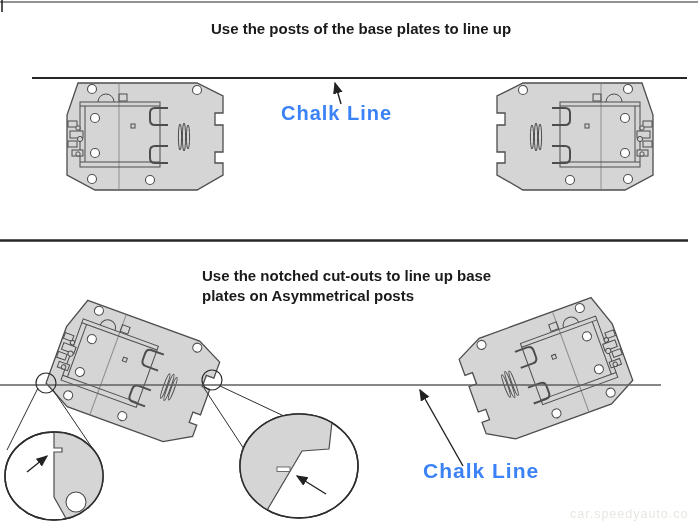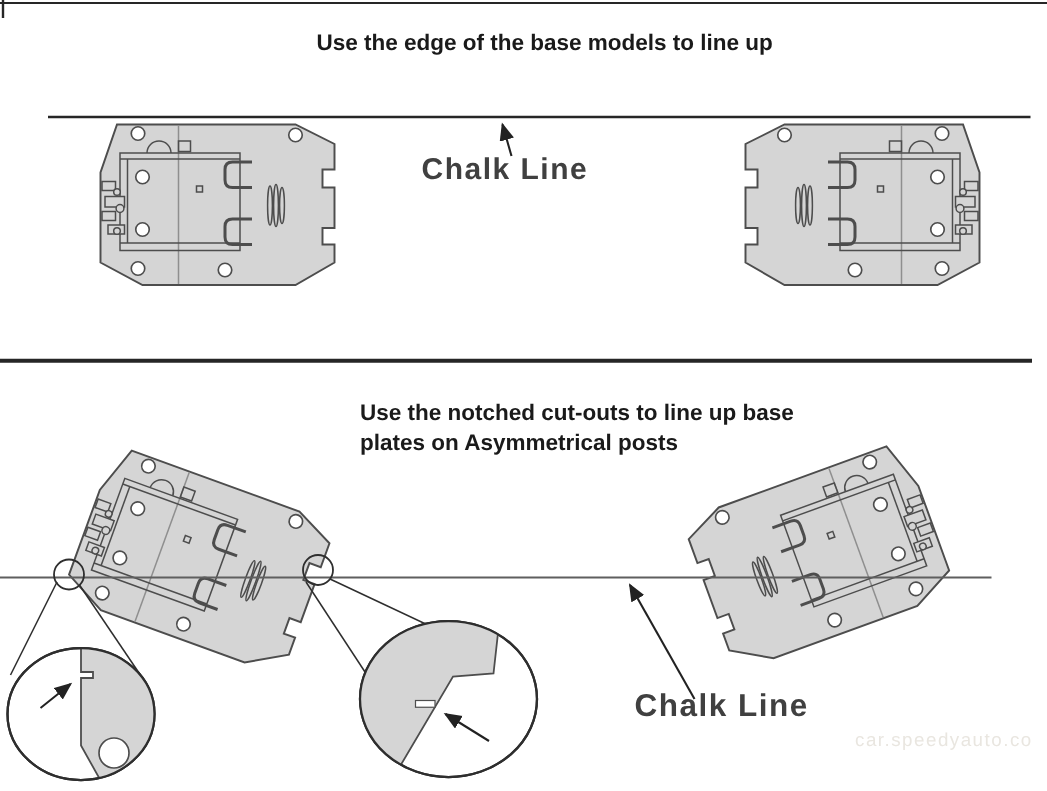--- a/index.html
+++ b/index.html
@@ -24,25 +24,25 @@
   .magedge{fill:none;stroke:var(--plate-stroke);stroke-width:1.2;}
   .cone{stroke:#2e2e2e;stroke-width:1;fill:none;}
   .hcircle{fill:none;stroke:#2e2e2e;stroke-width:1.2;}
   .arrowline{stroke:#222;stroke-width:1.4;fill:none;}
   .notch{fill:#ffffff;stroke:var(--plate-stroke);stroke-width:0.8;}
   .heading{
     position:absolute;color:var(--text-color);font-weight:bold;
     font-size:15px;line-height:20px;white-space:nowrap;
   }
   .chalk-label{
-    position:absolute;color:#404040;font-weight:bold;
+    position:absolute;color:#3b82f6;font-weight:bold;
     font-size:20px;letter-spacing:1px;white-space:nowrap;
   }
   .watermark{
-    position:absolute;left:570px;top:486px;font-size:12.5px;
+    position:absolute;left:570px;top:507px;font-size:12.5px;
     color:var(--watermark-color);letter-spacing:1px;white-space:nowrap;
   }
 </style>
 </head>
 <body>
 
 <svg width="698" height="527" viewBox="0 0 698 527">
   <defs>
     <marker id="ah" markerWidth="9" markerHeight="8" refX="7.5" refY="3.5" orient="auto">
       <path d="M0,0 L8.5,3.5 L0,7 Z" fill="#222"></path>
@@ -138,25 +138,25 @@
       </g>
       <ellipse fill="none" stroke="#2e2e2e" stroke-width="1.5" cx="299" cy="466" rx="59" ry="52"></ellipse>
       <line class="arrowline" x1="326" y1="494" x2="297" y2="476" marker-end="url(#ah)"></line>
     </g>
 
     <line class="arrowline" x1="463" y1="466" x2="420" y2="390" marker-end="url(#ah)"></line>
   </g>
 </svg>
 
 <div class="heading" style="left:211px;top:19px;">
-  <div>Use the edge of the base models to line up</div>
+  <div>Use the posts of the base plates to line up</div>
 </div>
 
 <div class="chalk-label" style="left:281px;top:102px;">Chalk Line</div>
 
-<div class="heading" style="left:202px;top:266px;margin-left:38px;">
+<div class="heading" style="left:202px;top:266px;">
   <div>Use the notched cut-outs to line up base</div>
   <div>plates on Asymmetrical posts</div>
 </div>
 
 <div class="chalk-label" style="left:423px;top:459px;font-size:21px;">Chalk Line</div>
 
 <div class="watermark">car.speedyauto.co</div>
 
 </body></html>

